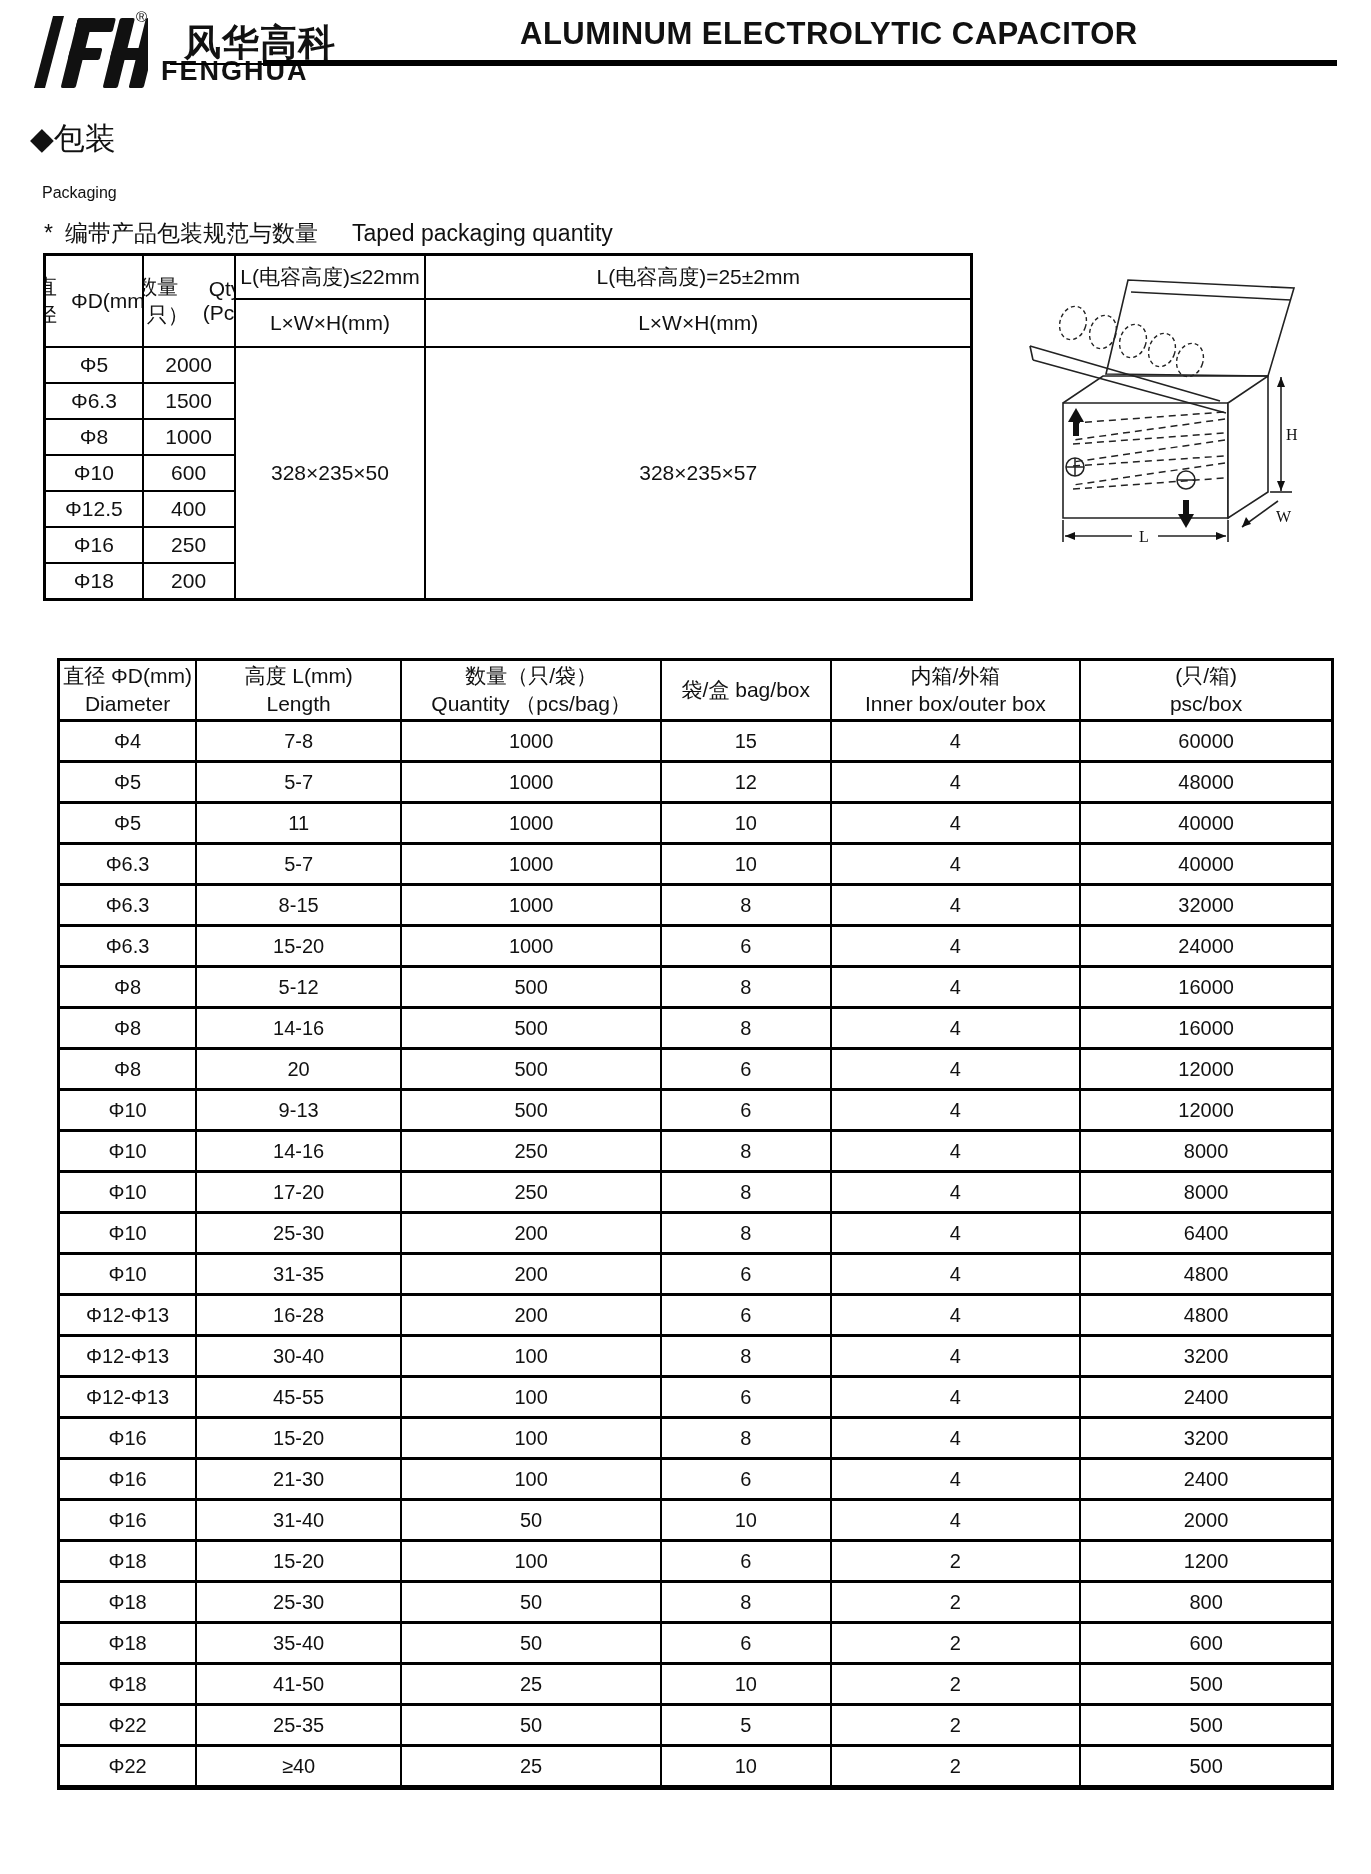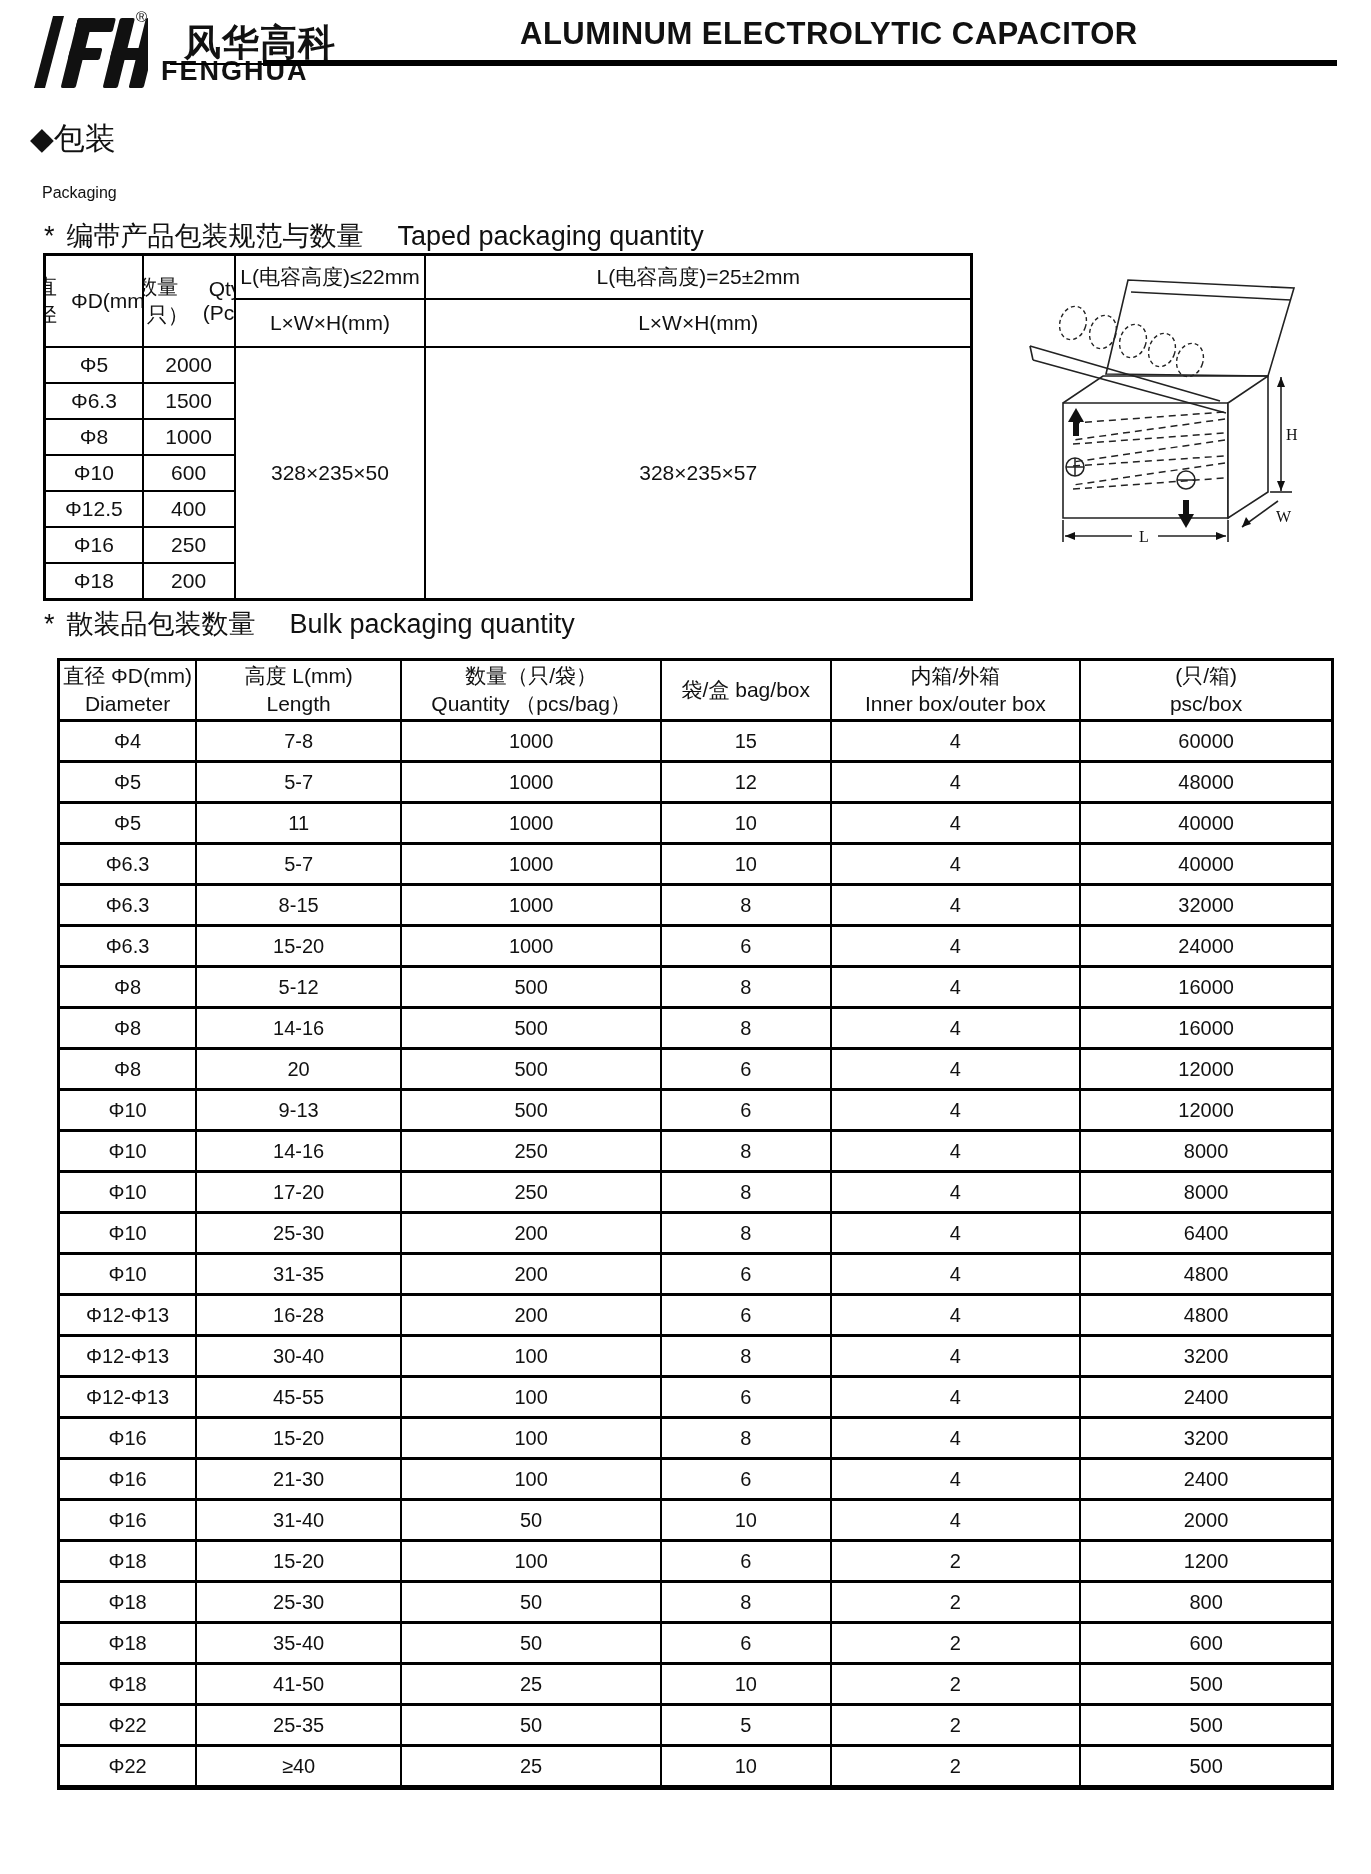--- a/index.html
+++ b/index.html
@@ -11,21 +11,21 @@
   .brand-cn{position:absolute;left:128px;top:10px;font-size:37px;font-weight:bold;letter-spacing:1px;margin-left:28px;}
   .brand-en{position:absolute;left:133px;top:48px;font-size:27px;font-weight:bold;letter-spacing:2px;text-align:center;}
   .reg-mark{position:absolute;left:108px;top:0px;font-size:15px;}
   .page-title{position:absolute;left:520px;top:16px;width:600px;text-align:center;
               font-size:31px;font-weight:bold;letter-spacing:0.5px;white-space:nowrap;}
   .rule-thick{position:absolute;left:263px;top:60px;width:1074px;height:6px;background:#000;}
   .rule-thin{position:absolute;left:170px;top:63px;width:100px;height:2px;background:#000;}
   
   .sec-cn{position:absolute;left:30px;top:118px;font-size:31px;}
   .sec-en{position:absolute;left:42px;top:184px;font-size:16px;}
-  .sub{position:absolute;font-size:27px;white-space:nowrap;}
+  .sub{position:absolute;font-size:23px;white-space:nowrap;}
   .sub .star{display:inline-block;margin-right:12px;}
   .sub .en{margin-left:34px;}
   .sub1{left:44px;top:218px;}
   .sub2{left:44px;top:606px;}
   
   table{border-collapse:collapse;table-layout:fixed;background:#fff;}
   .t1{position:absolute;left:43px;top:253px;width:930px;border:3px solid #000;}
   .t1 th,.t1 td{border:2px solid #000;text-align:center;vertical-align:middle;
                 font-weight:normal;font-size:21px;padding:0;overflow:hidden;}
   .t1 thead tr.h1 th{height:42px;}
@@ -206,23 +206,20 @@
       <polygon points="253,221 249,211 257,211"></polygon>
       <polygon points="214,257 223,254 218,247"></polygon>
       <polygon points="37,266 47,262 47,270"></polygon>
       <polygon points="198,266 188,262 188,270"></polygon>
     </g>
     <text class="dim-label" x="258" y="170">H</text>
     <text class="dim-label" x="248" y="252">W</text>
     <text class="dim-label" x="111" y="272">L</text>
   </svg>
 
-  <div class="sub sub2">
-    <span class="star">*</span><span>散装品包装数量</span><span class="en">Bulk packaging quantity</span>
-  </div>
 
   <table class="t2">
     <colgroup>
       <col style="width:10.8%">
         <col style="width:16.1%">
         <col style="width:20.4%">
       <col style="width:13.3%">
         <col style="width:19.6%">
         <col style="width:19.8%">
     </colgroup>

